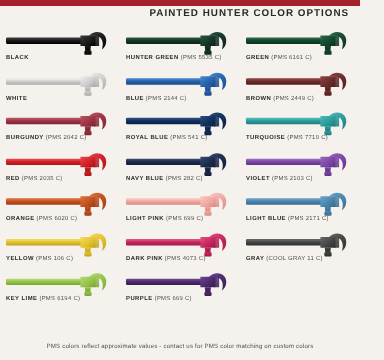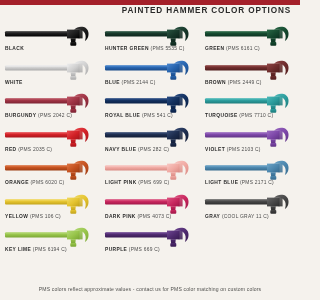--- a/index.html
+++ b/index.html
@@ -46,21 +46,21 @@
     text-align:center;font-size:5.1px;color:#50504e;
     letter-spacing:0.15px;
   }
 </style>
 </head>
 <body>
 
 <div id="sheet">
 
   <div class="topbar"></div>
-  <div class="title">PAINTED HAMMER COLOR OPTIONS</div>
+  <div class="title">PAINTED HUNTER COLOR OPTIONS</div>
 
   <div class="grid" id="grid">
       <div class="row">
         <div class="cell">
           <div class="hammer">
             <svg viewBox="0 0 92 22" xmlns="http://www.w3.org/2000/svg">
               <defs>
                 <linearGradient id="g1_0" x1="0" y1="0" x2="0" y2="1">
                   <stop offset="0%" stop-color="#3a3a3a"></stop>
                   <stop offset="45%" stop-color="#1c1c1c"></stop>

